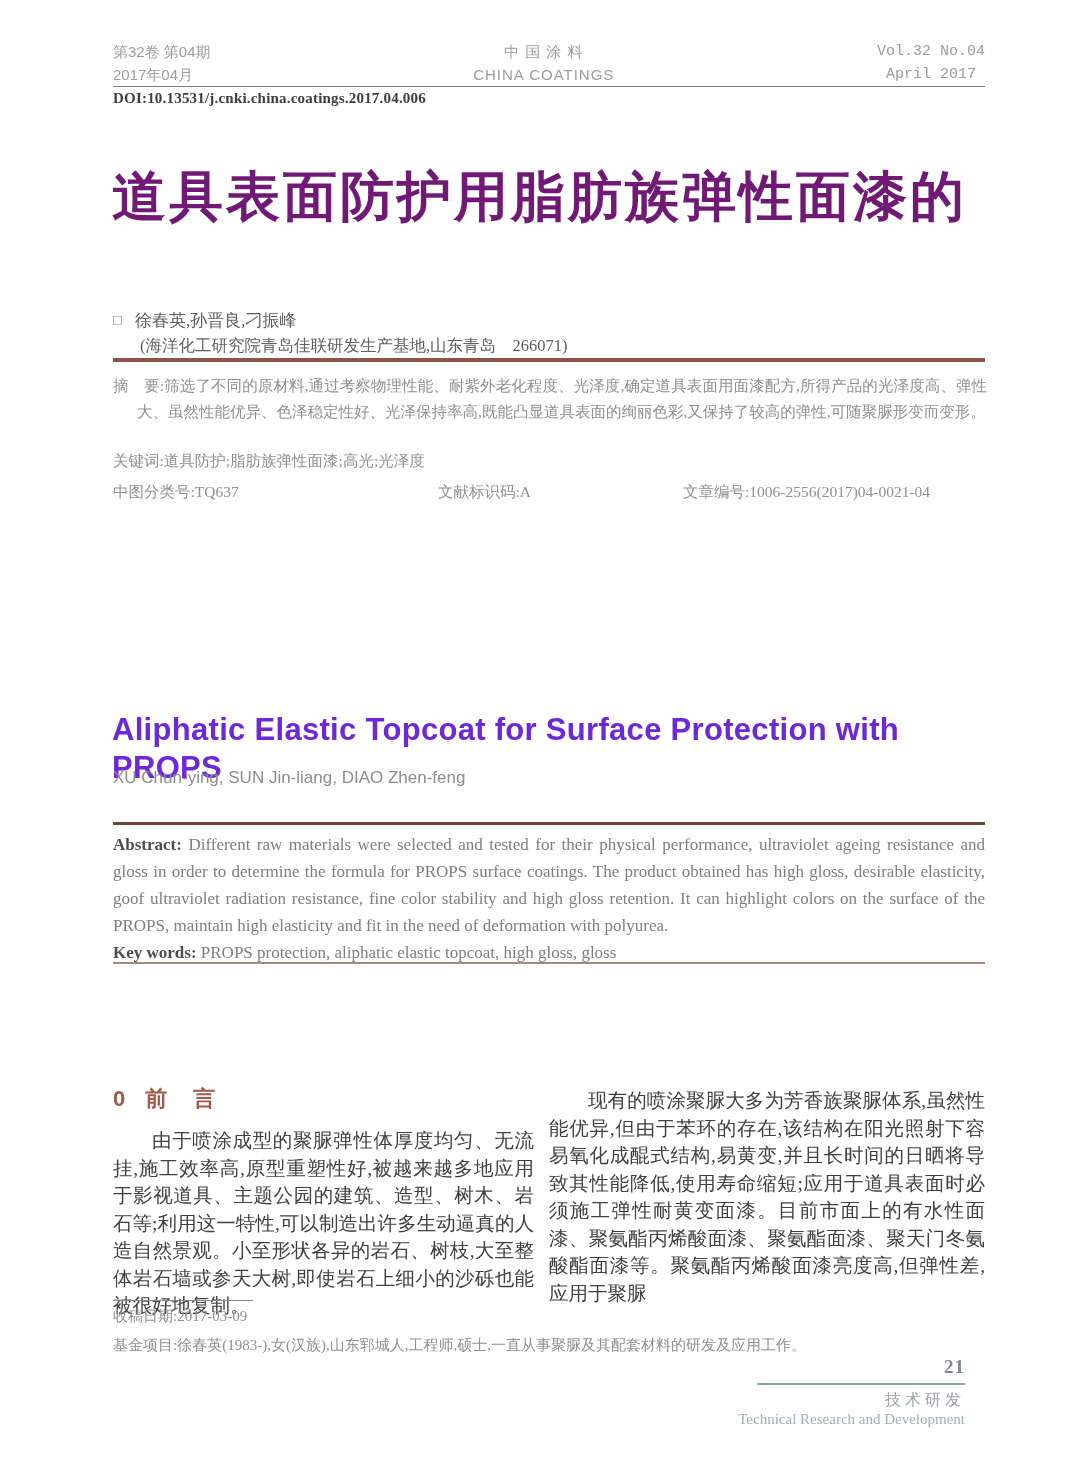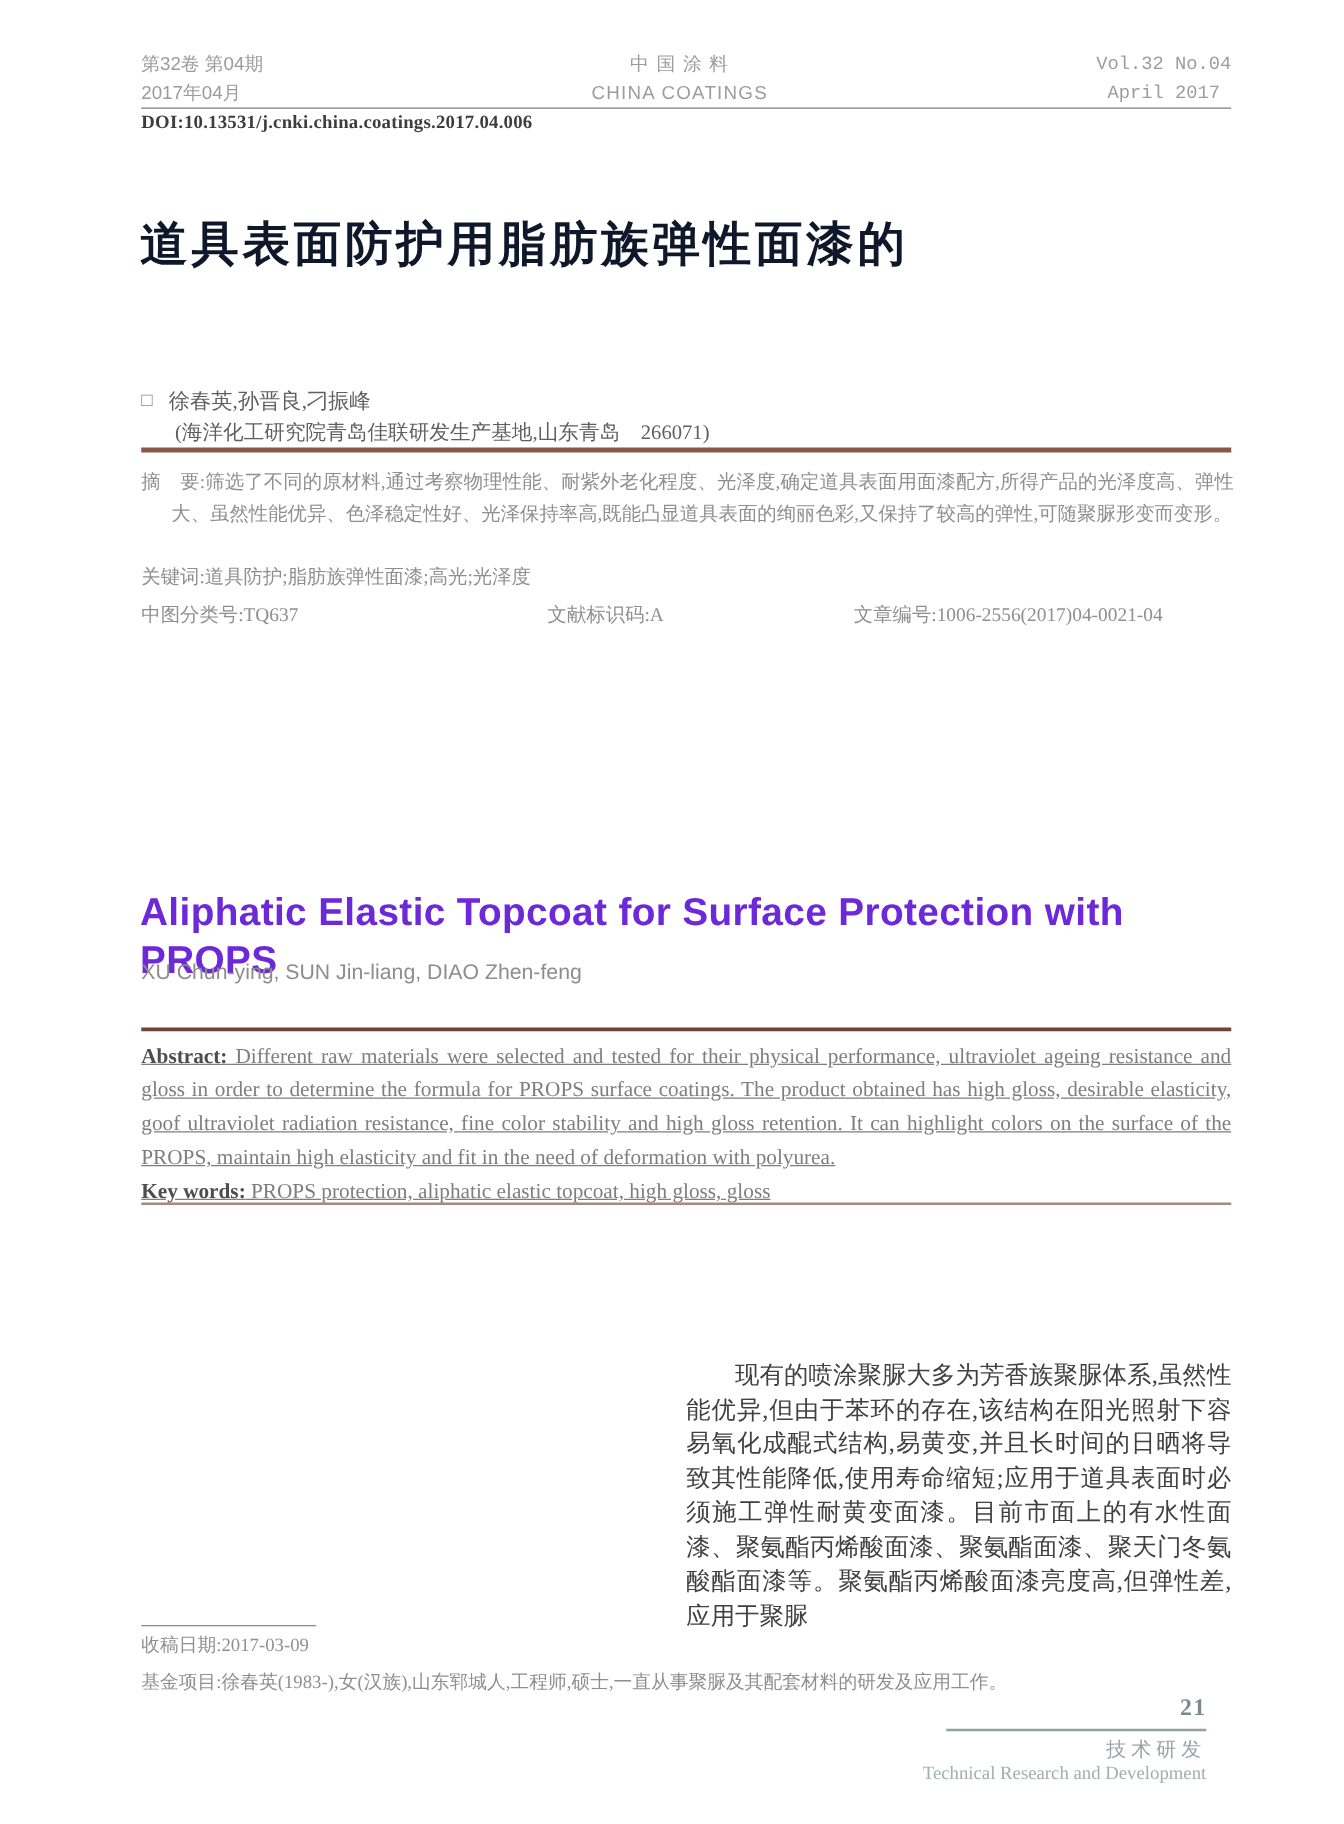--- a/index.html
+++ b/index.html
@@ -18,21 +18,21 @@
   .jheader .hcol-right  { text-align:center;font-family:Liberation Mono, monospace; }
   .header-rule { position:absolute; left:113px; top:86px; width:872px; height:1px; background:#7d7d7d; }
   .doi {
     position:absolute; left:113px; top:90px; font-size:15px; font-weight:bold;
     color:#3d3d3d; letter-spacing:0.2px;
   }
   
   .title-zh {
     position:absolute; left:112px; top:158px; width:880px;
     font-family:"Liberation Sans","DejaVu Sans",sans-serif; font-weight:bold;
-    font-size:38px; line-height:77px; color:#0f172a; letter-spacing:3px;
+    font-size:54px; line-height:77px; color:#701a75; letter-spacing:3px;
   }
   .authors-row { position:absolute; left:113px; top:309px; font-size:17px; color:#5f5f5f; }
   .author-marker { display:inline-block; margin-right:13px; color:#8a8a8a; font-size:15px; position:relative; top:-1px; }
   .affiliation-zh { position:absolute; left:140px; top:335px; font-size:16.5px; color:#5f5f5f; }
   .rule-thick { position:absolute; left:113px; top:358px; width:872px; height:4px; background:#8a564a; }
   
   .abstract-zh {
     position:absolute; left:113px; top:373px; width:850px;
     font-size:15.5px; line-height:25.5px; color:#8f8f8f;
     text-align:justify; padding-left:24px; text-indent:-24px;
@@ -50,21 +50,21 @@
     font-size:31px; line-height:38px; color:#6d28d9; letter-spacing:0.3px;
   }
   .authors-en {
     position:absolute; left:113px; top:768px; font-size:17px; color:#8d8d8d;
     font-family:"Liberation Sans","DejaVu Sans",sans-serif;
   }
   .affiliation-en { position:absolute; left:113px; top:795px; font-size:16px; font-style:italic; color:#8d8d8d; }
   .rule-en-top { position:absolute; left:113px; top:822px; width:872px; height:3px; background:#6e4437; }
   .abstract-en {
     position:absolute; left:113px; top:831px; width:872px;
-    font-size:17px; line-height:27px; color:#7e7e7e; text-align:justify;text-decoration:underline;
+    font-size:17px; line-height:27px; color:#7e7e7e; text-align:justify;
   }
   .abstract-en p { margin:0; }
   .en-label { color:#4d4d4d; font-weight:bold; }
   .rule-en-bottom { position:absolute; left:113px; top:962px; width:872px; height:2px; background:#a58a7d; }
   
   .col-left  { position:absolute; left:113px; top:1084px; width:421px; }
   .col-right { position:absolute; left:549px; top:1087px; width:436px; }
   .section-heading {
     margin:0 0 13px 0; color:#a25b4a; font-weight:bold; font-size:22px;
     letter-spacing:2px; font-family:"Liberation Sans","DejaVu Sans",sans-serif;
@@ -136,20 +136,26 @@
 
   <div class="title-en">Aliphatic Elastic Topcoat for Surface Protection with PROPS</div>
   <div class="authors-en">XU Chun-ying, SUN Jin-liang, DIAO Zhen-feng</div>
   <div class="rule-en-top"></div>
   <div class="abstract-en">
     <p><span class="en-label">Abstract:</span><span> Different raw materials were selected and tested for their physical performance, ultraviolet ageing resistance and gloss in order to determine the formula for PROPS surface coatings. The product obtained has high gloss, desirable elasticity, goof ultraviolet radiation resistance, fine color stability and high gloss retention. It can highlight colors on the surface of the PROPS, maintain high elasticity and fit in the need of deformation with polyurea.</span></p>
     <p><span class="en-label">Key words:</span><span> PROPS protection, aliphatic elastic topcoat, high gloss, gloss</span></p>
   </div>
   <div class="rule-en-bottom"></div>
 
+  <div class="col-left">
+    <h2 class="section-heading">
+      <span class="sec-num">0</span><span>前　言</span>
+    </h2>
+    <p class="body-para">由于喷涂成型的聚脲弹性体厚度均匀、无流挂,施工效率高,原型重塑性好,被越来越多地应用于影视道具、主题公园的建筑、造型、树木、岩石等;利用这一特性,可以制造出许多生动逼真的人造自然景观。小至形状各异的岩石、树枝,大至整体岩石墙或参天大树,即使岩石上细小的沙砾也能被很好地复制。</p>
+  </div>
   <div class="col-right">
     <p class="body-para">现有的喷涂聚脲大多为芳香族聚脲体系,虽然性能优异,但由于苯环的存在,该结构在阳光照射下容易氧化成醌式结构,易黄变,并且长时间的日晒将导致其性能降低,使用寿命缩短;应用于道具表面时必须施工弹性耐黄变面漆。目前市面上的有水性面漆、聚氨酯丙烯酸面漆、聚氨酯面漆、聚天门冬氨酸酯面漆等。聚氨酯丙烯酸面漆亮度高,但弹性差,应用于聚脲</p>
   </div>
 
   <div class="footnote-rule"></div>
   <div class="fn-received">
     <span>收稿日期:</span><span>2017-03-09</span>
   </div>
   <div class="fn-fund">
     <span>基金项目:</span><span>徐春英(1983-),女(汉族),山东郓城人,工程师,硕士,一直从事聚脲及其配套材料的研发及应用工作。</span>

